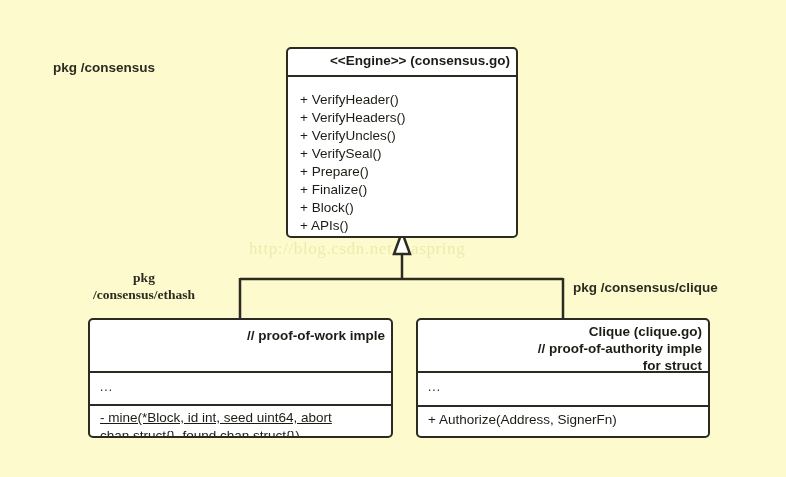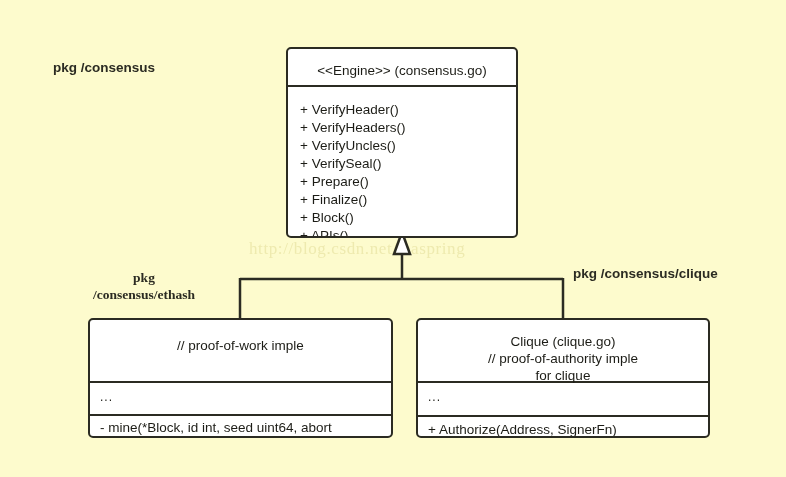--- a/index.html
+++ b/index.html
@@ -45,21 +45,21 @@
     line-height: 17px;
   }
   #pkg-consensus { left: 53px; top: 59px; }
   #pkg-ethash {
     left: 58px;
     top: 269px;
     text-align: center;
     width: 172px;
     font-family: Liberation Serif, serif;
   }
-  #pkg-clique { left: 566px; top: 265px; padding-left: 7px; }
+  #pkg-clique { left: 566px; top: 279px; padding-left: 7px; }
 
   
   #connectors {
     position: absolute;
     left: 0;
     top: 0;
     width: 786px;
     height: 477px;
     z-index: 2;
     pointer-events: none;
@@ -69,27 +69,26 @@
   .uml-box {
     position: absolute;
     background: #ffffff;
     border: 2px solid #2b2b22;
     border-radius: 5px;
     box-sizing: border-box;
     z-index: 3;
     overflow: hidden;
   }
   .uml-header {
-    text-align: center;
-    font-size: 13.5px;
-    font-weight: normal;
+    text-align: right;
+    font-size: 13.5px;
+    font-weight: bold;
     color: #1c1c16;
     line-height: 17px;
     box-sizing: border-box;
-    margin-top: 10px;
   }
   .uml-compartment {
     border-top: 2px solid #2b2b22;
     box-sizing: border-box;
     font-size: 13.5px;
     color: #1c1c16;
   }
   .member {
     font-size: 13.5px;
     color: #1c1c16;
@@ -155,20 +154,21 @@
   }
 
   .ellipsis {
     font-size: 12px;
     color: #1c1c16;
     letter-spacing: 1px;
     line-height: 14px;
   }
   .multiline {
     white-space: pre-line;
+    text-decoration: underline;
   }
 </style>
 </head>
 <body>
 
 <div id="diagram">
 
   <div class="watermark">http://blog.csdn.net/teaspring</div>
 
   <svg id="connectors" viewBox="0 0 786 477" xmlns="http://www.w3.org/2000/svg">
@@ -217,21 +217,21 @@
     <div class="uml-compartment compartment-ops">
       <div class="member multiline">- mine(*Block, id int, seed uint64, abort
 chan struct{}, found chan struct{})</div>
     </div>
   </div>
 
   <div id="box-clique" class="uml-box">
     <div class="uml-header">
       <div>Clique (clique.go)</div>
       <div>// proof-of-authority imple</div>
-      <div>for clique</div>
+      <div>for struct</div>
     </div>
     <div class="uml-compartment compartment-attrs">
       <div class="ellipsis">...</div>
     </div>
     <div class="uml-compartment compartment-ops">
       <div class="member">+ Authorize(Address, SignerFn)</div>
     </div>
   </div>
 
 </div>

